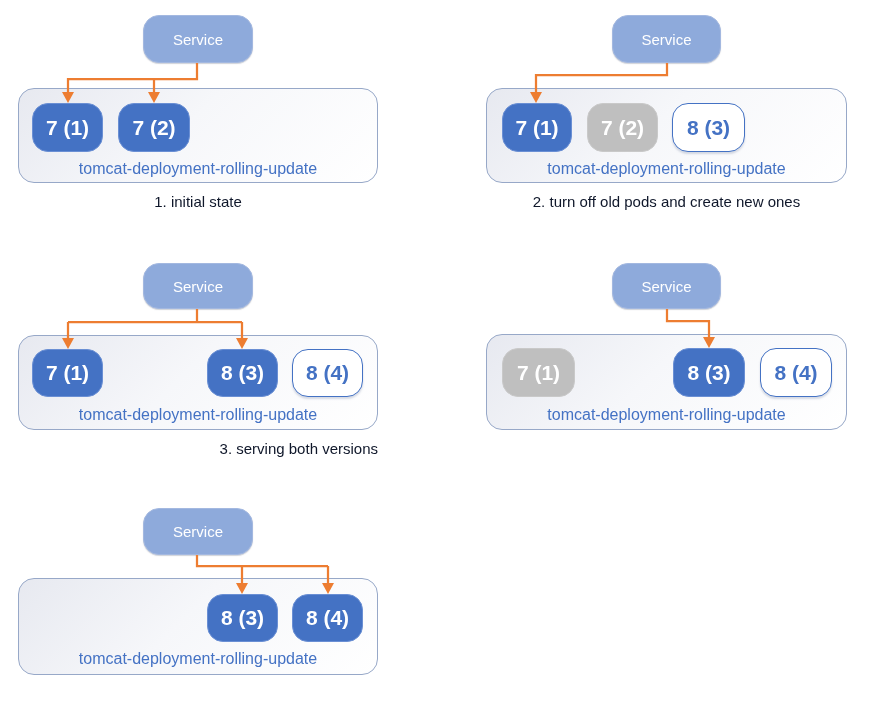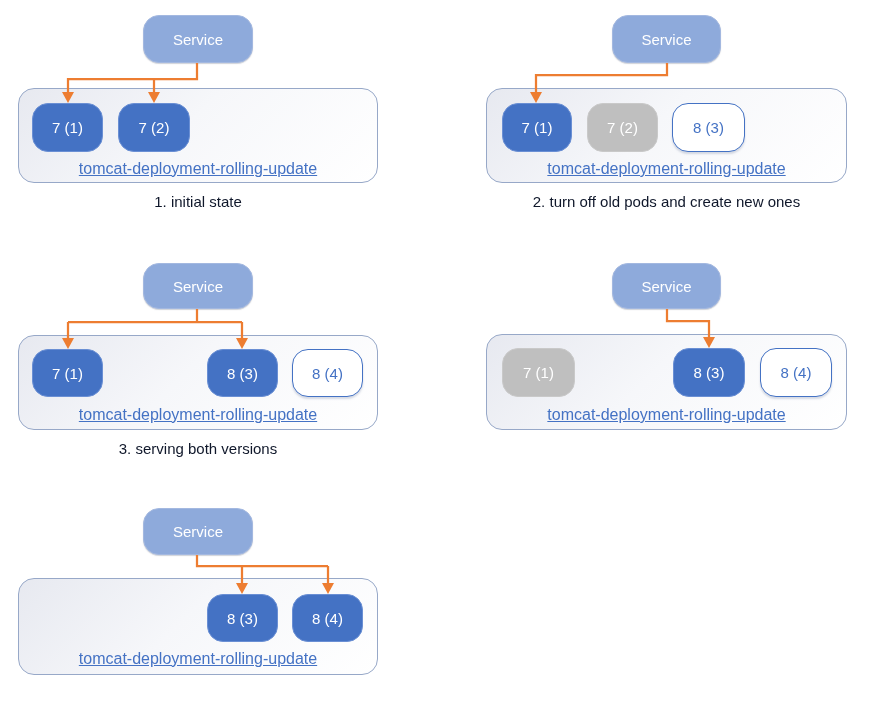--- a/index.html
+++ b/index.html
@@ -26,21 +26,22 @@
 
   .deployment-box {
     background: linear-gradient(135deg, #E7E9F0 0%, #F6F7FA 45%, #FFFFFF 100%);
     border: 1px solid #97A8C8;
   }
 
   .pod {
     display: flex;
     align-items: center;
     justify-content: center;
-    font-size: 15px;
+    font-size: 21px;
+    font-weight: bold;
   }
   .pod.active {
     background: #4472C4;
     border: 1px solid #6A8FD4;
     color: #ffffff;
   }
   .pod.inactive {
     background: #BFBFBF;
     border: 1px solid #C9C9C9;
     color: #ffffff;
@@ -51,21 +52,20 @@
     color: #4472C4;
     box-shadow: 0 2px 2px rgba(100,115,150,0.25);
   }
 
   .deployment-label {
     color: #4472C4;
     font-size: 16px;
     text-align: center;
     height: 22px;
     line-height: 22px;
-    text-decoration: underline;
   }
 
   .caption {
     color: #0f172a;
     font-size: 15px;
     text-align: center;
     height: 20px;
     line-height: 20px;
   }
 
@@ -118,21 +118,21 @@
   <div class="abs pod active" style="left:32px; top:349px; width:71px; height:48px;">
     <span>7 (1)</span>
   </div>
   <div class="abs pod active" style="left:207px; top:349px; width:71px; height:48px;">
     <span>8 (3)</span>
   </div>
   <div class="abs pod new" style="left:292px; top:349px; width:71px; height:48px;">
     <span>8 (4)</span>
   </div>
   <div class="abs deployment-label" style="left:18px; top:404px; width:360px;">tomcat-deployment-rolling-update</div>
-  <div class="abs caption" style="left:18px; top:439px; width:360px;">3. serving both versions</div>
+  <div class="abs caption" style="left:18px; top:439px; width:360px;text-align:right;">3. serving both versions</div>
 
   <div class="abs service-node" style="left:612px; top:263px; width:109px; height:46px;">
     <span>Service</span>
   </div>
   <div class="abs deployment-box" style="left:486px; top:334px; width:361px; height:96px;"></div>
   <div class="abs pod inactive" style="left:502px; top:348px; width:73px; height:49px;">
     <span>7 (1)</span>
   </div>
   <div class="abs pod active" style="left:673px; top:348px; width:72px; height:49px;">
     <span>8 (3)</span>

